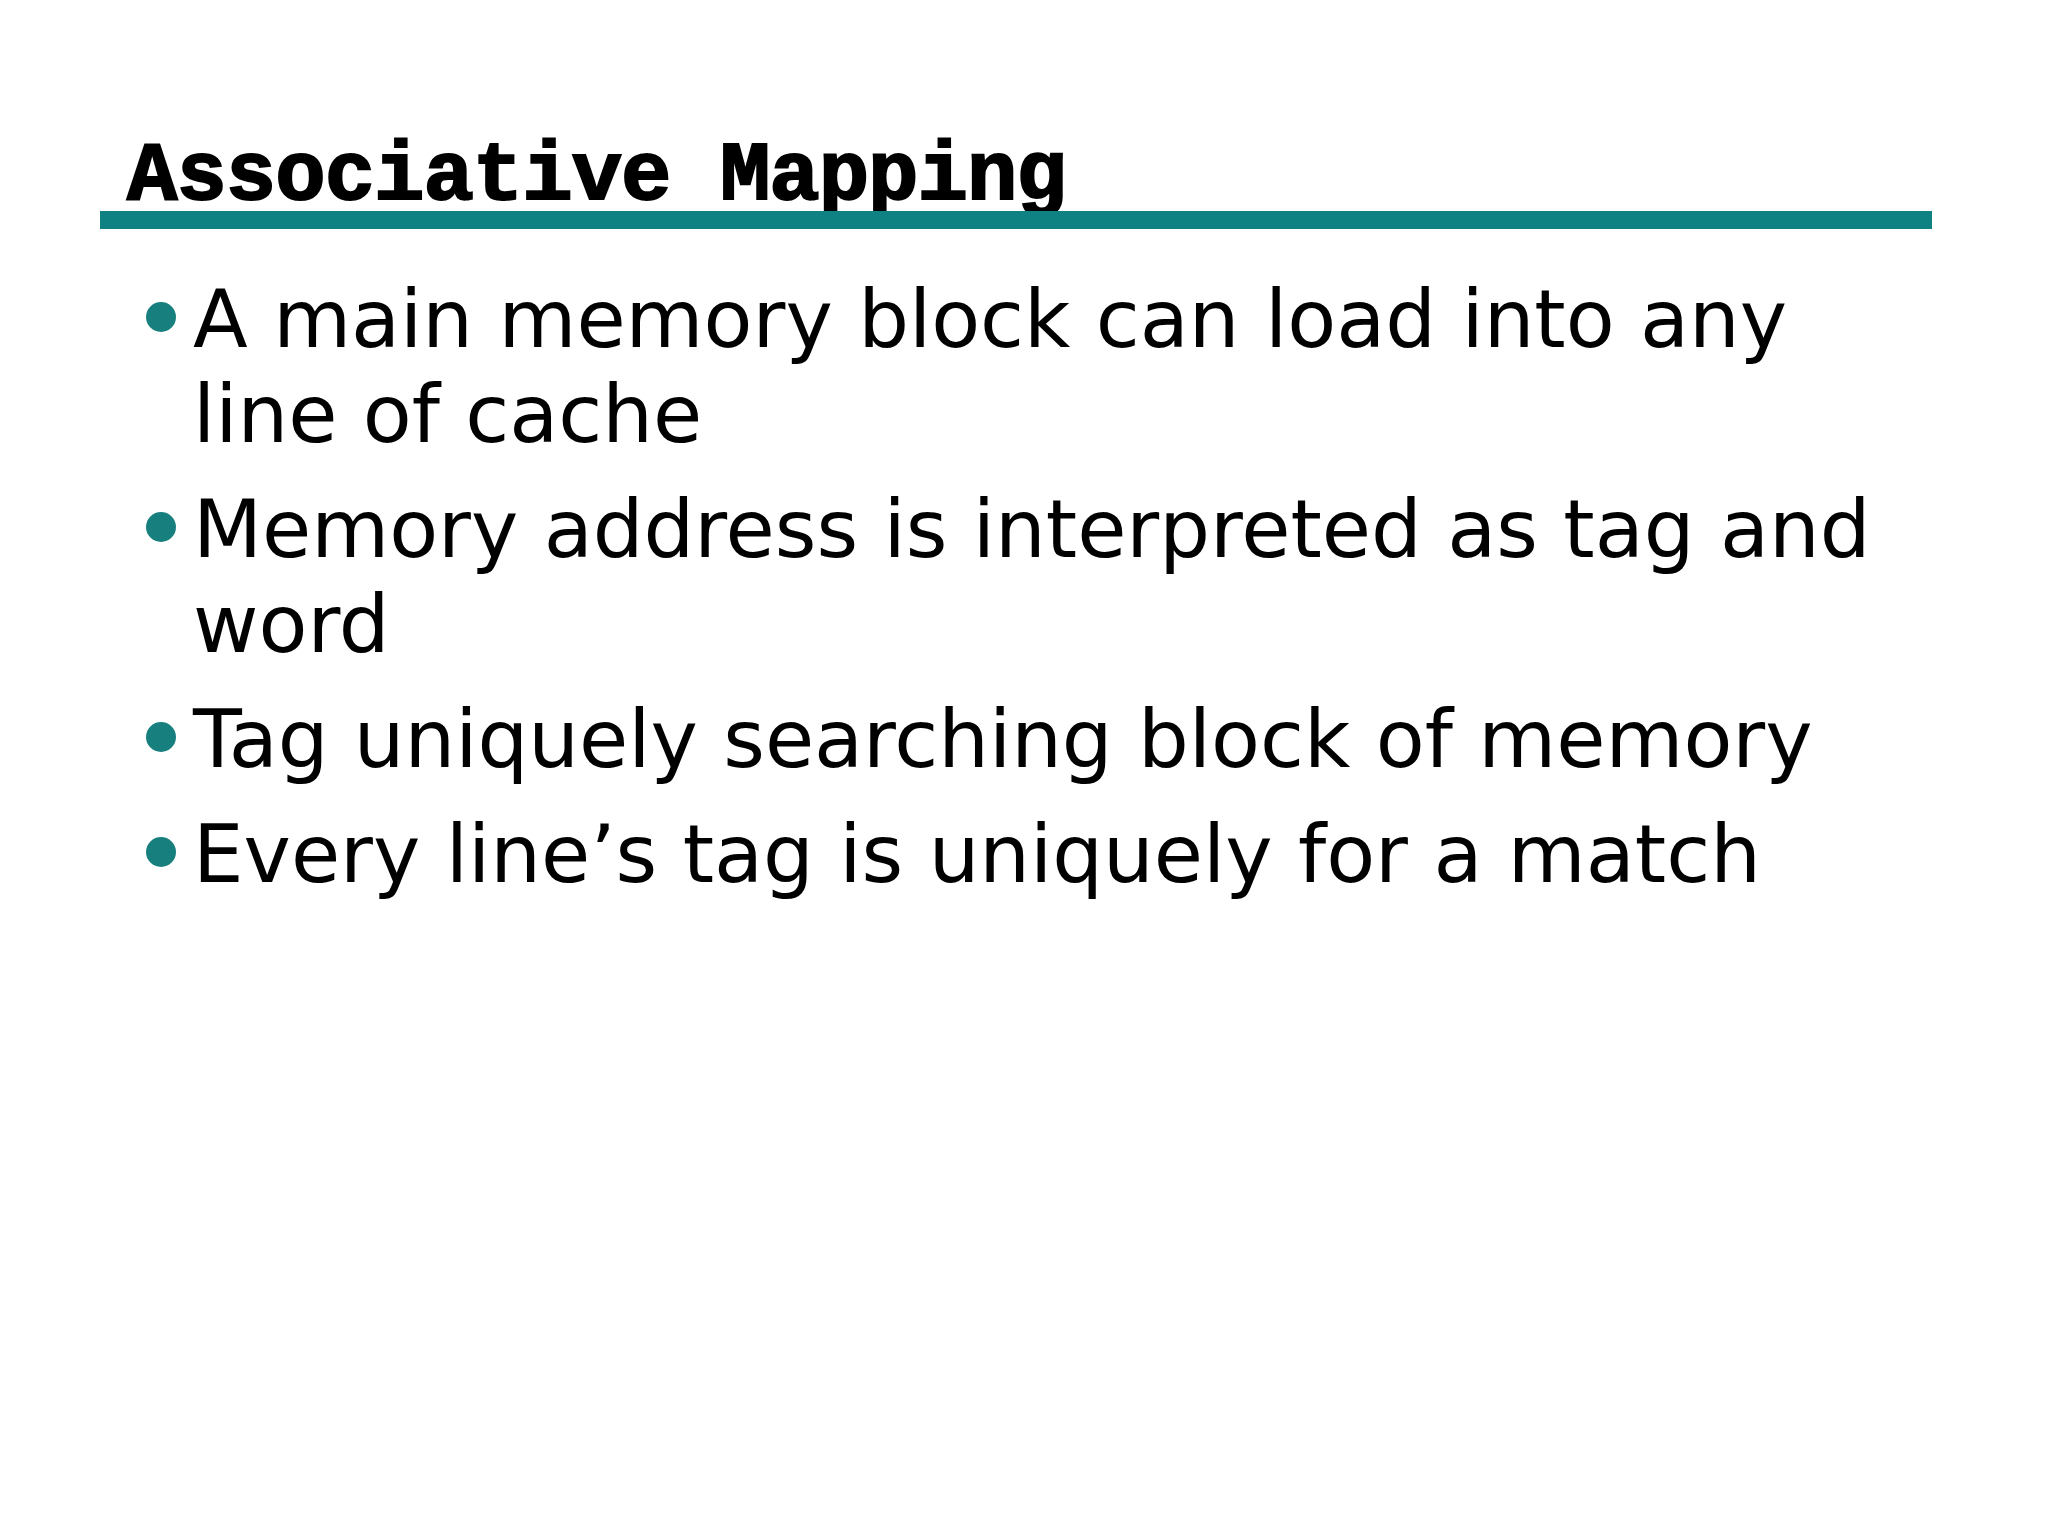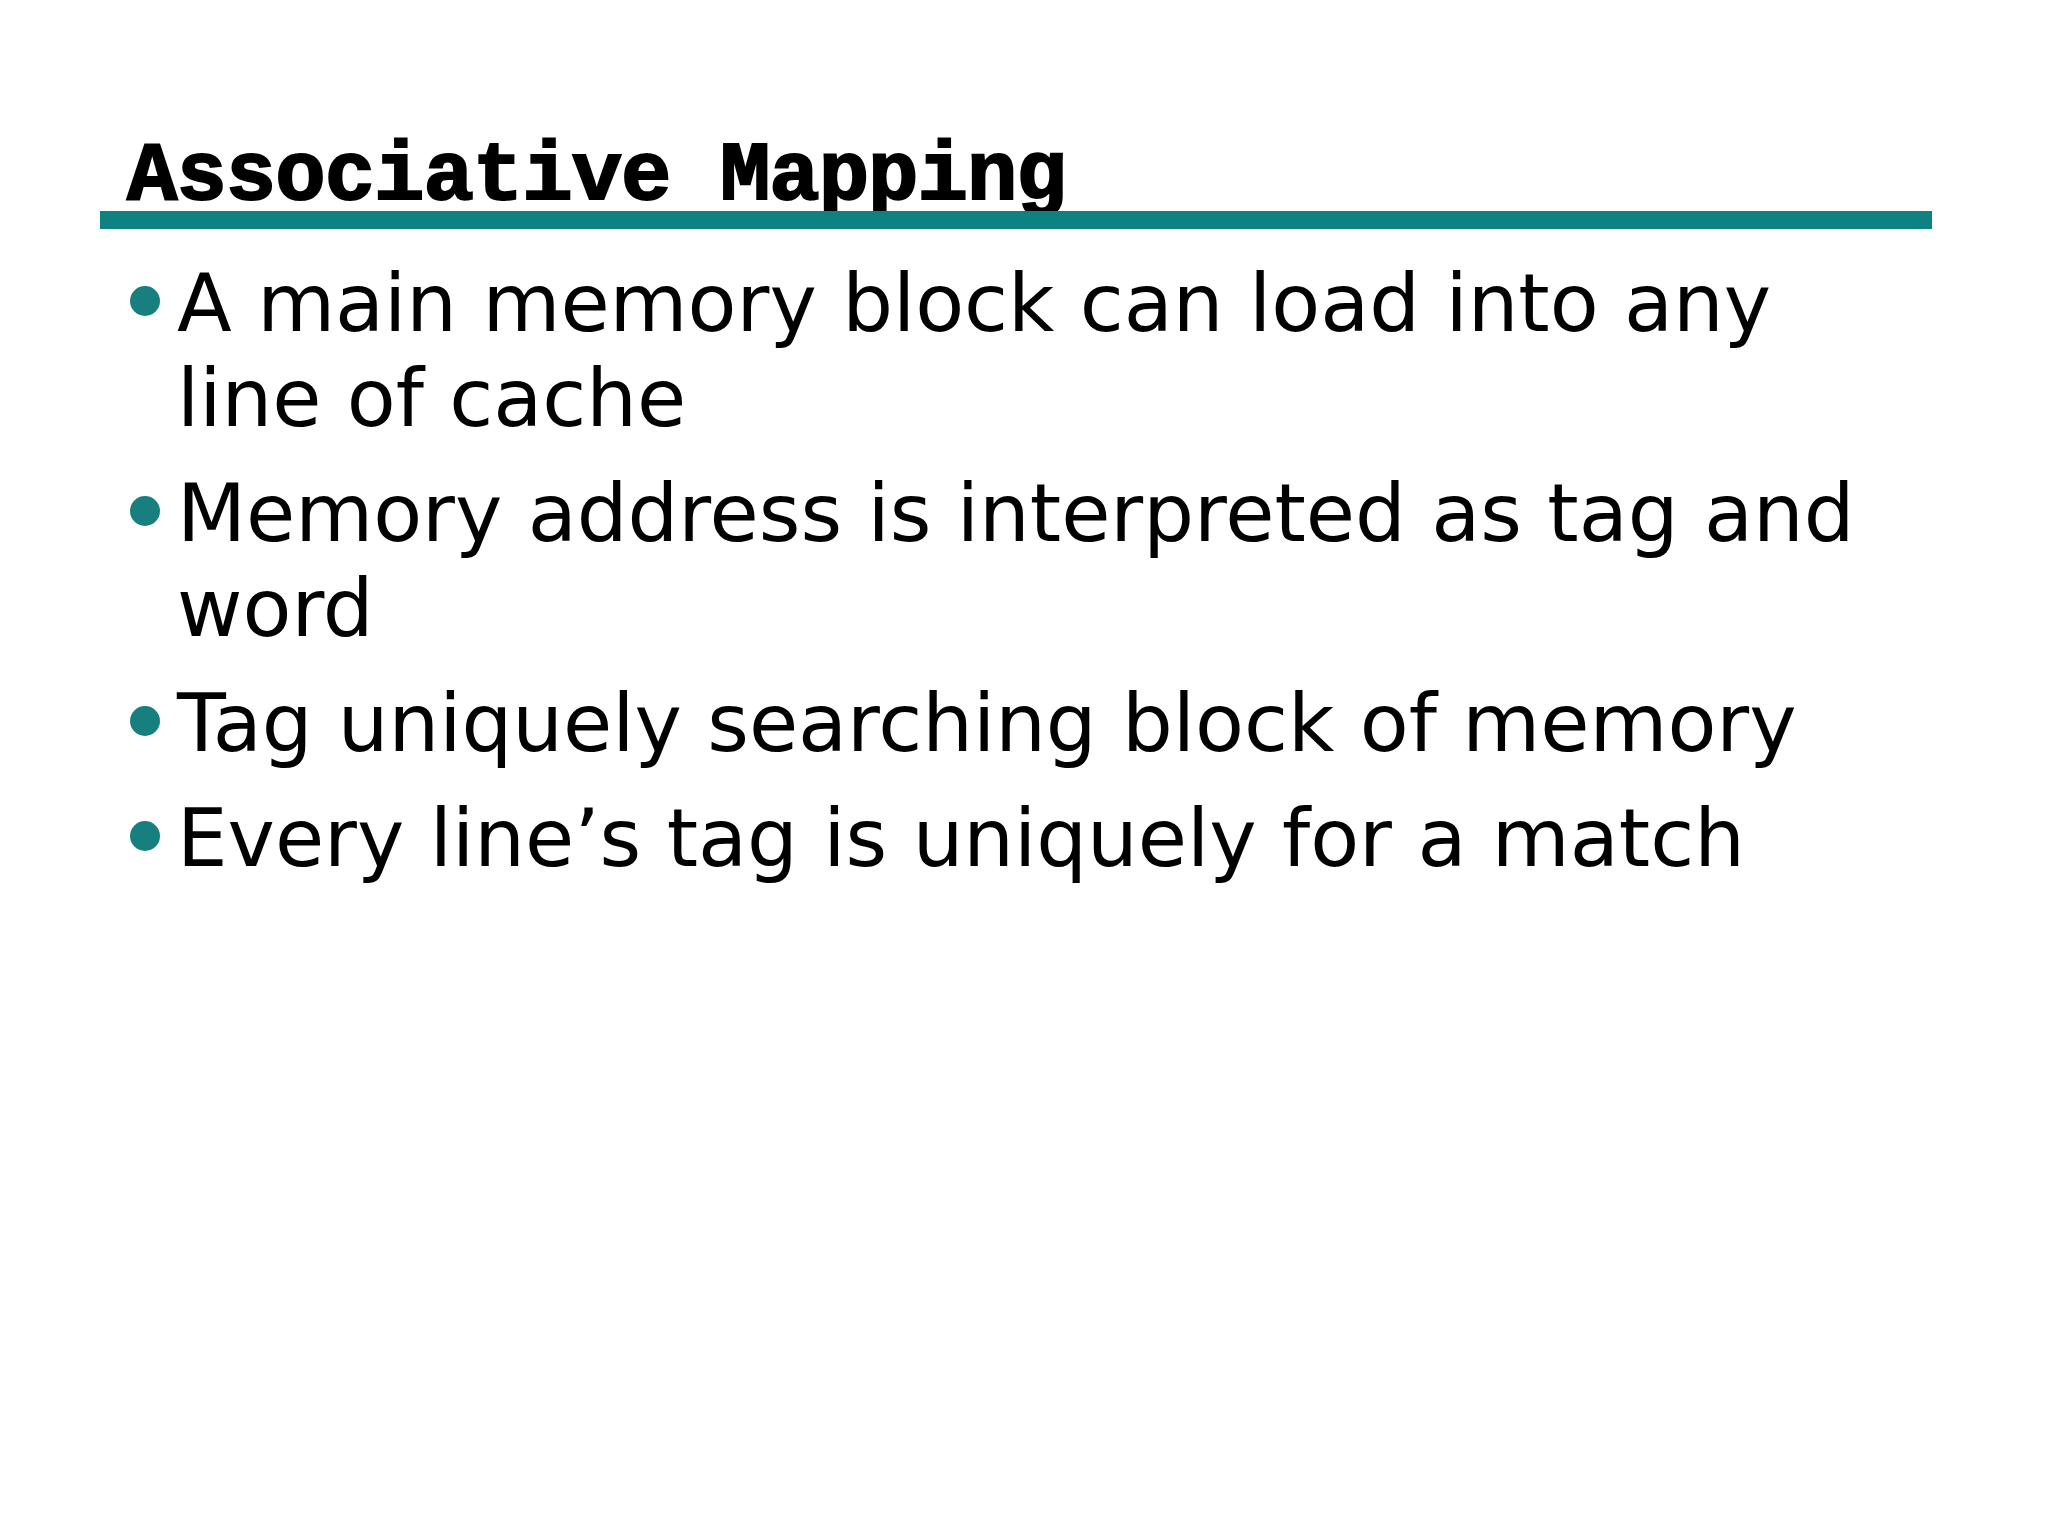--- a/index.html
+++ b/index.html
@@ -35,21 +35,21 @@
     top: 211px;
     width: 1832px;
     height: 18px;
     background: var(--accent, #0E8183);
   }
   .bullet-list {
     position: absolute;
     left: 130px;
     top: 256px;
     width: 1762px;
-    margin: 0;
+    margin: 16px;
     padding: 0;
     list-style: none;
   }
   .bullet-item {
     display: flex;
     align-items: flex-start;
     margin: 0 0 20px 0;
   }
   .bullet-dot {
     flex: 0 0 auto;

